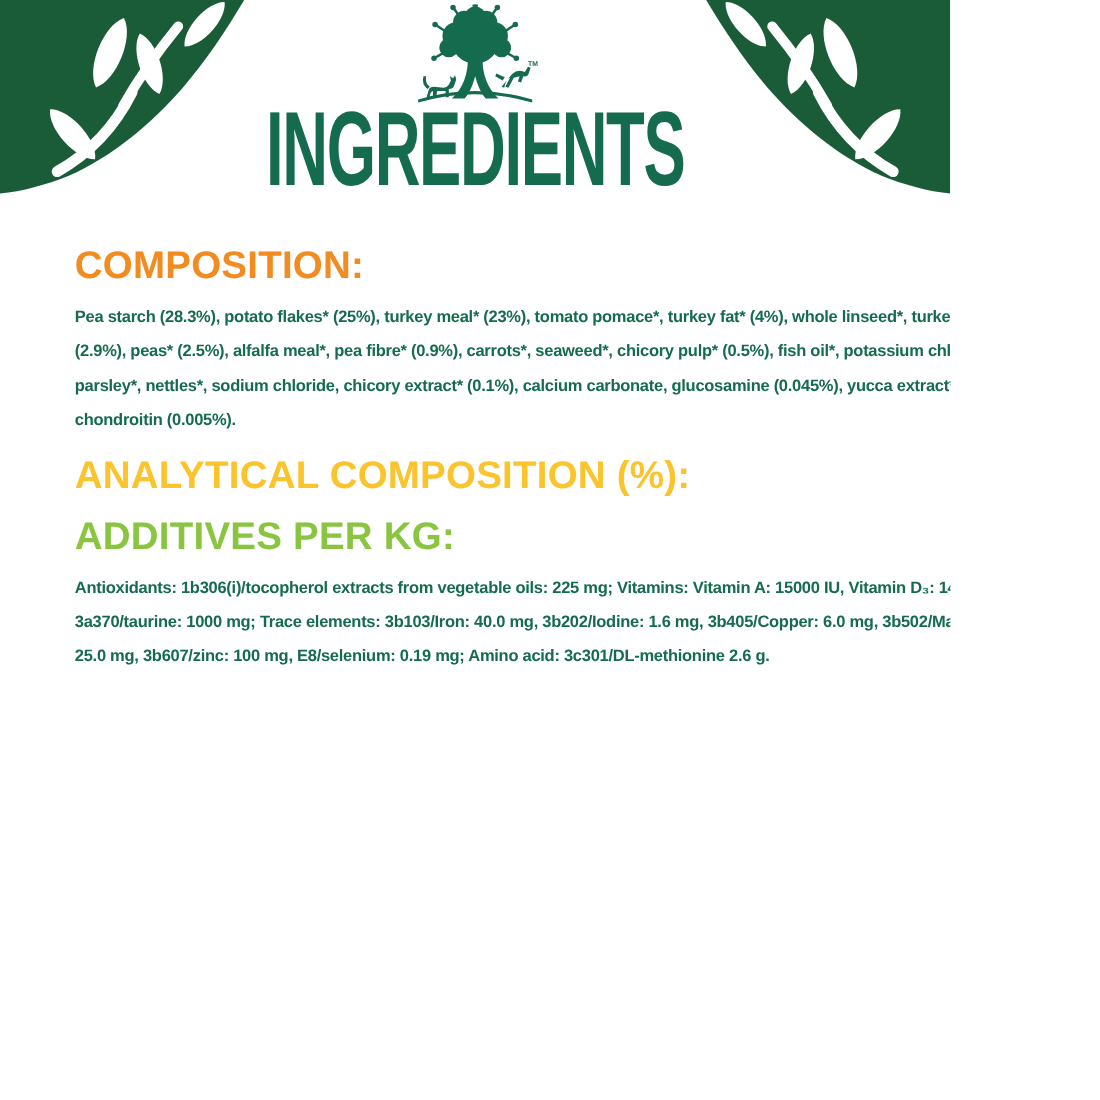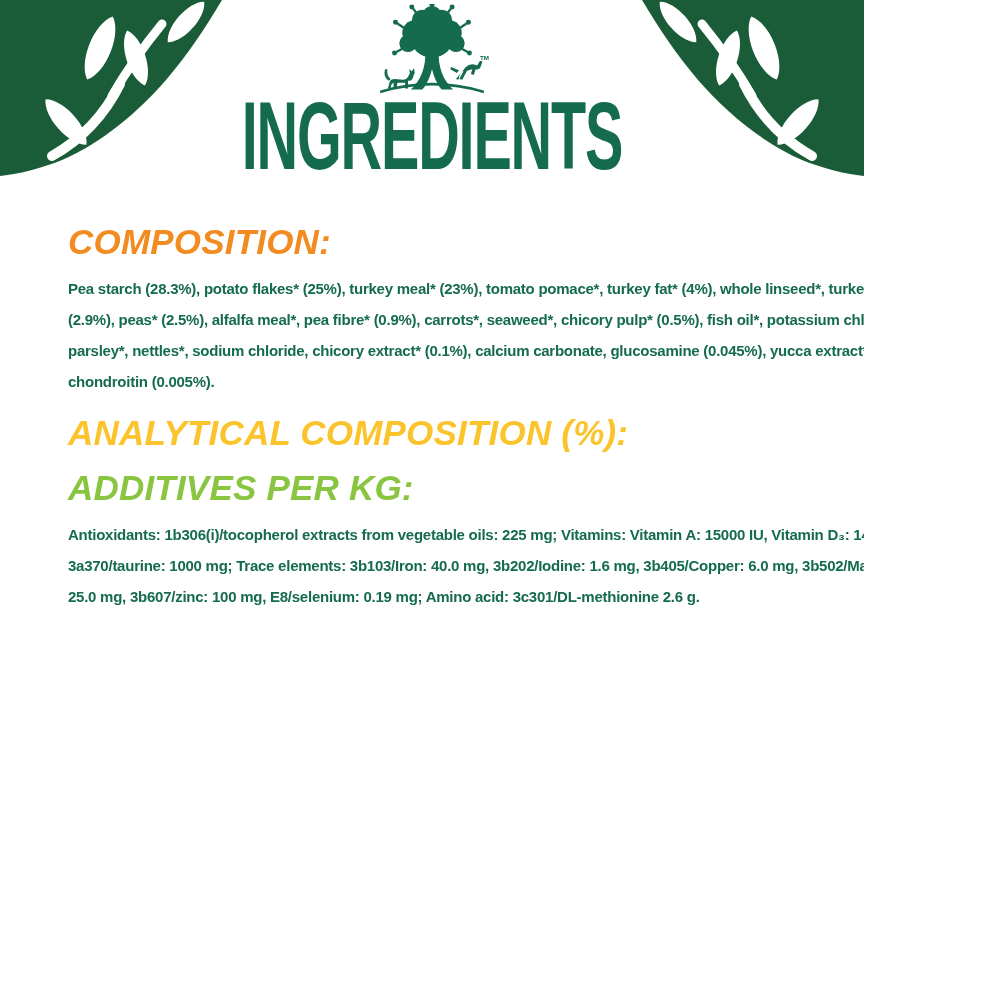--- a/index.html
+++ b/index.html
@@ -37,21 +37,20 @@
     line-height:1;
   }
   .content{
     position:absolute;left:68px;top:224px;width:876px;
   }
   .section-heading{
     margin:0 0 14px 0;
     font-size:35px;line-height:1;
     font-weight:800;
     letter-spacing:0.2px;
-    font-style:italic;
   }
   .heading-composition{color:var(--orange);}
   .heading-analytical{color:var(--yellow);}
   .heading-additives{color:var(--lime);margin-top:20px;}
   .section-body{
     margin:0 0 18px 0;
     font-size:15px;line-height:31px;
     font-weight:bold;
     letter-spacing:-0.25px;
     color:var(--green-text);

